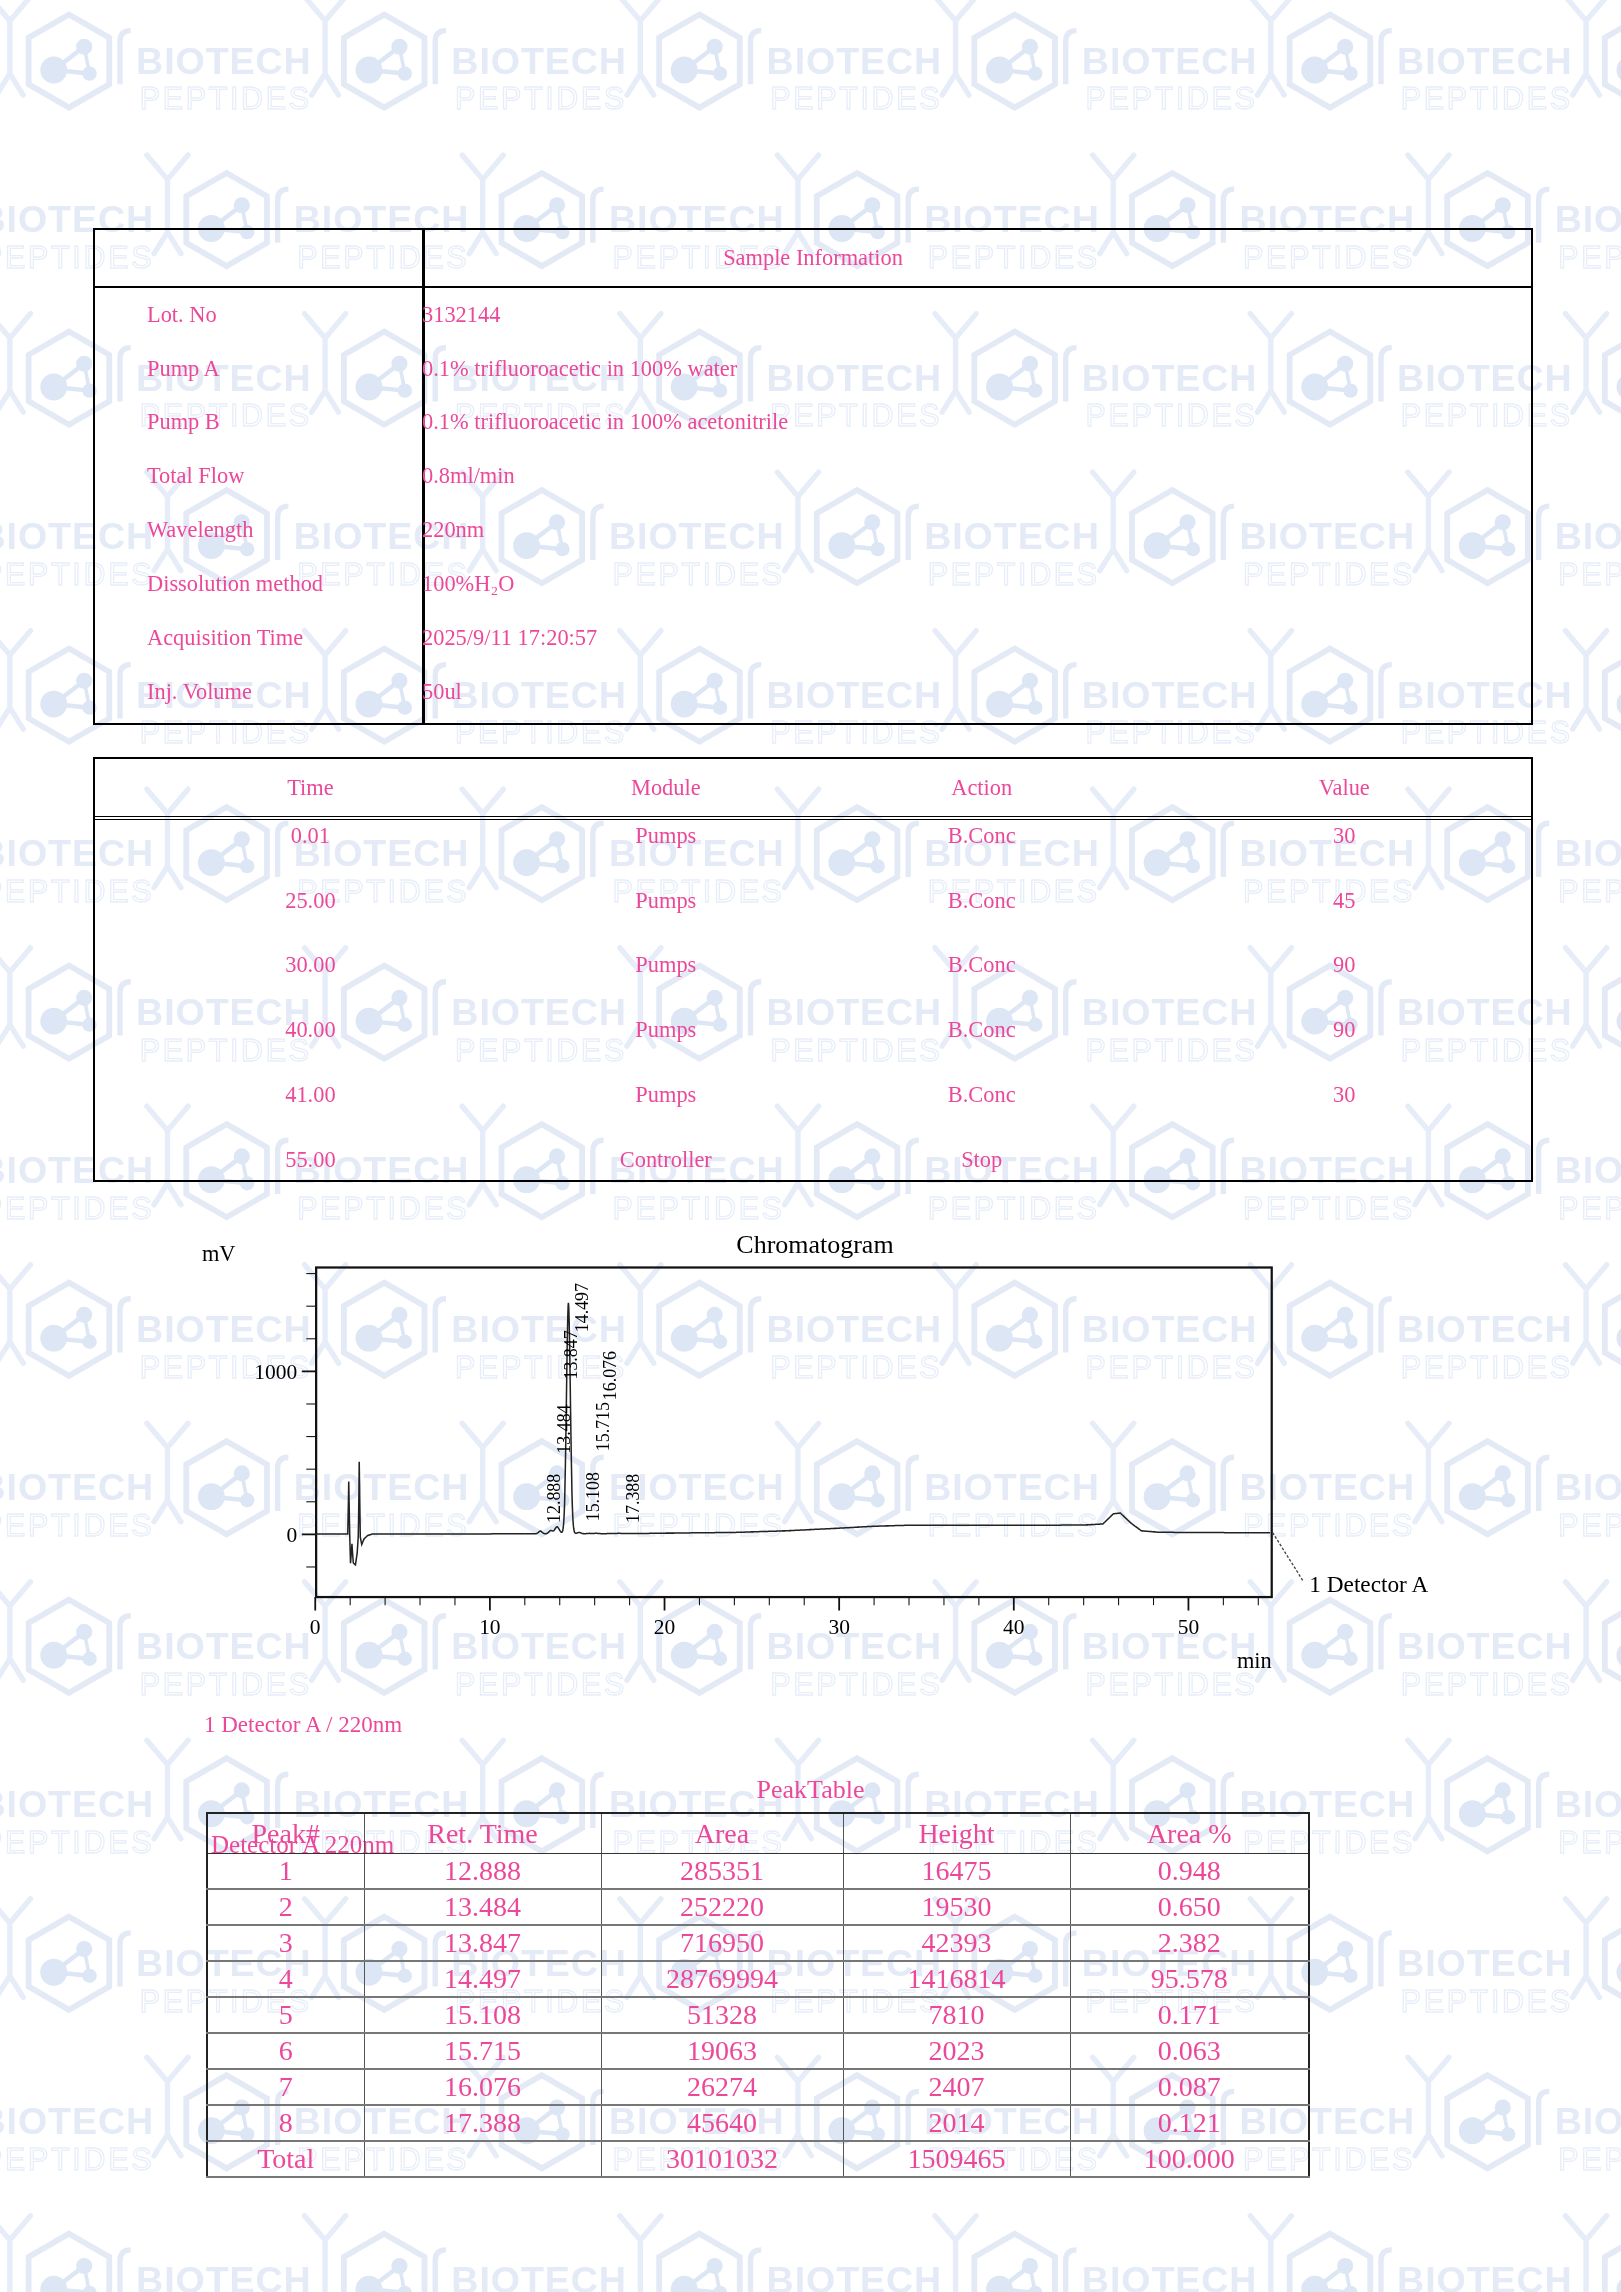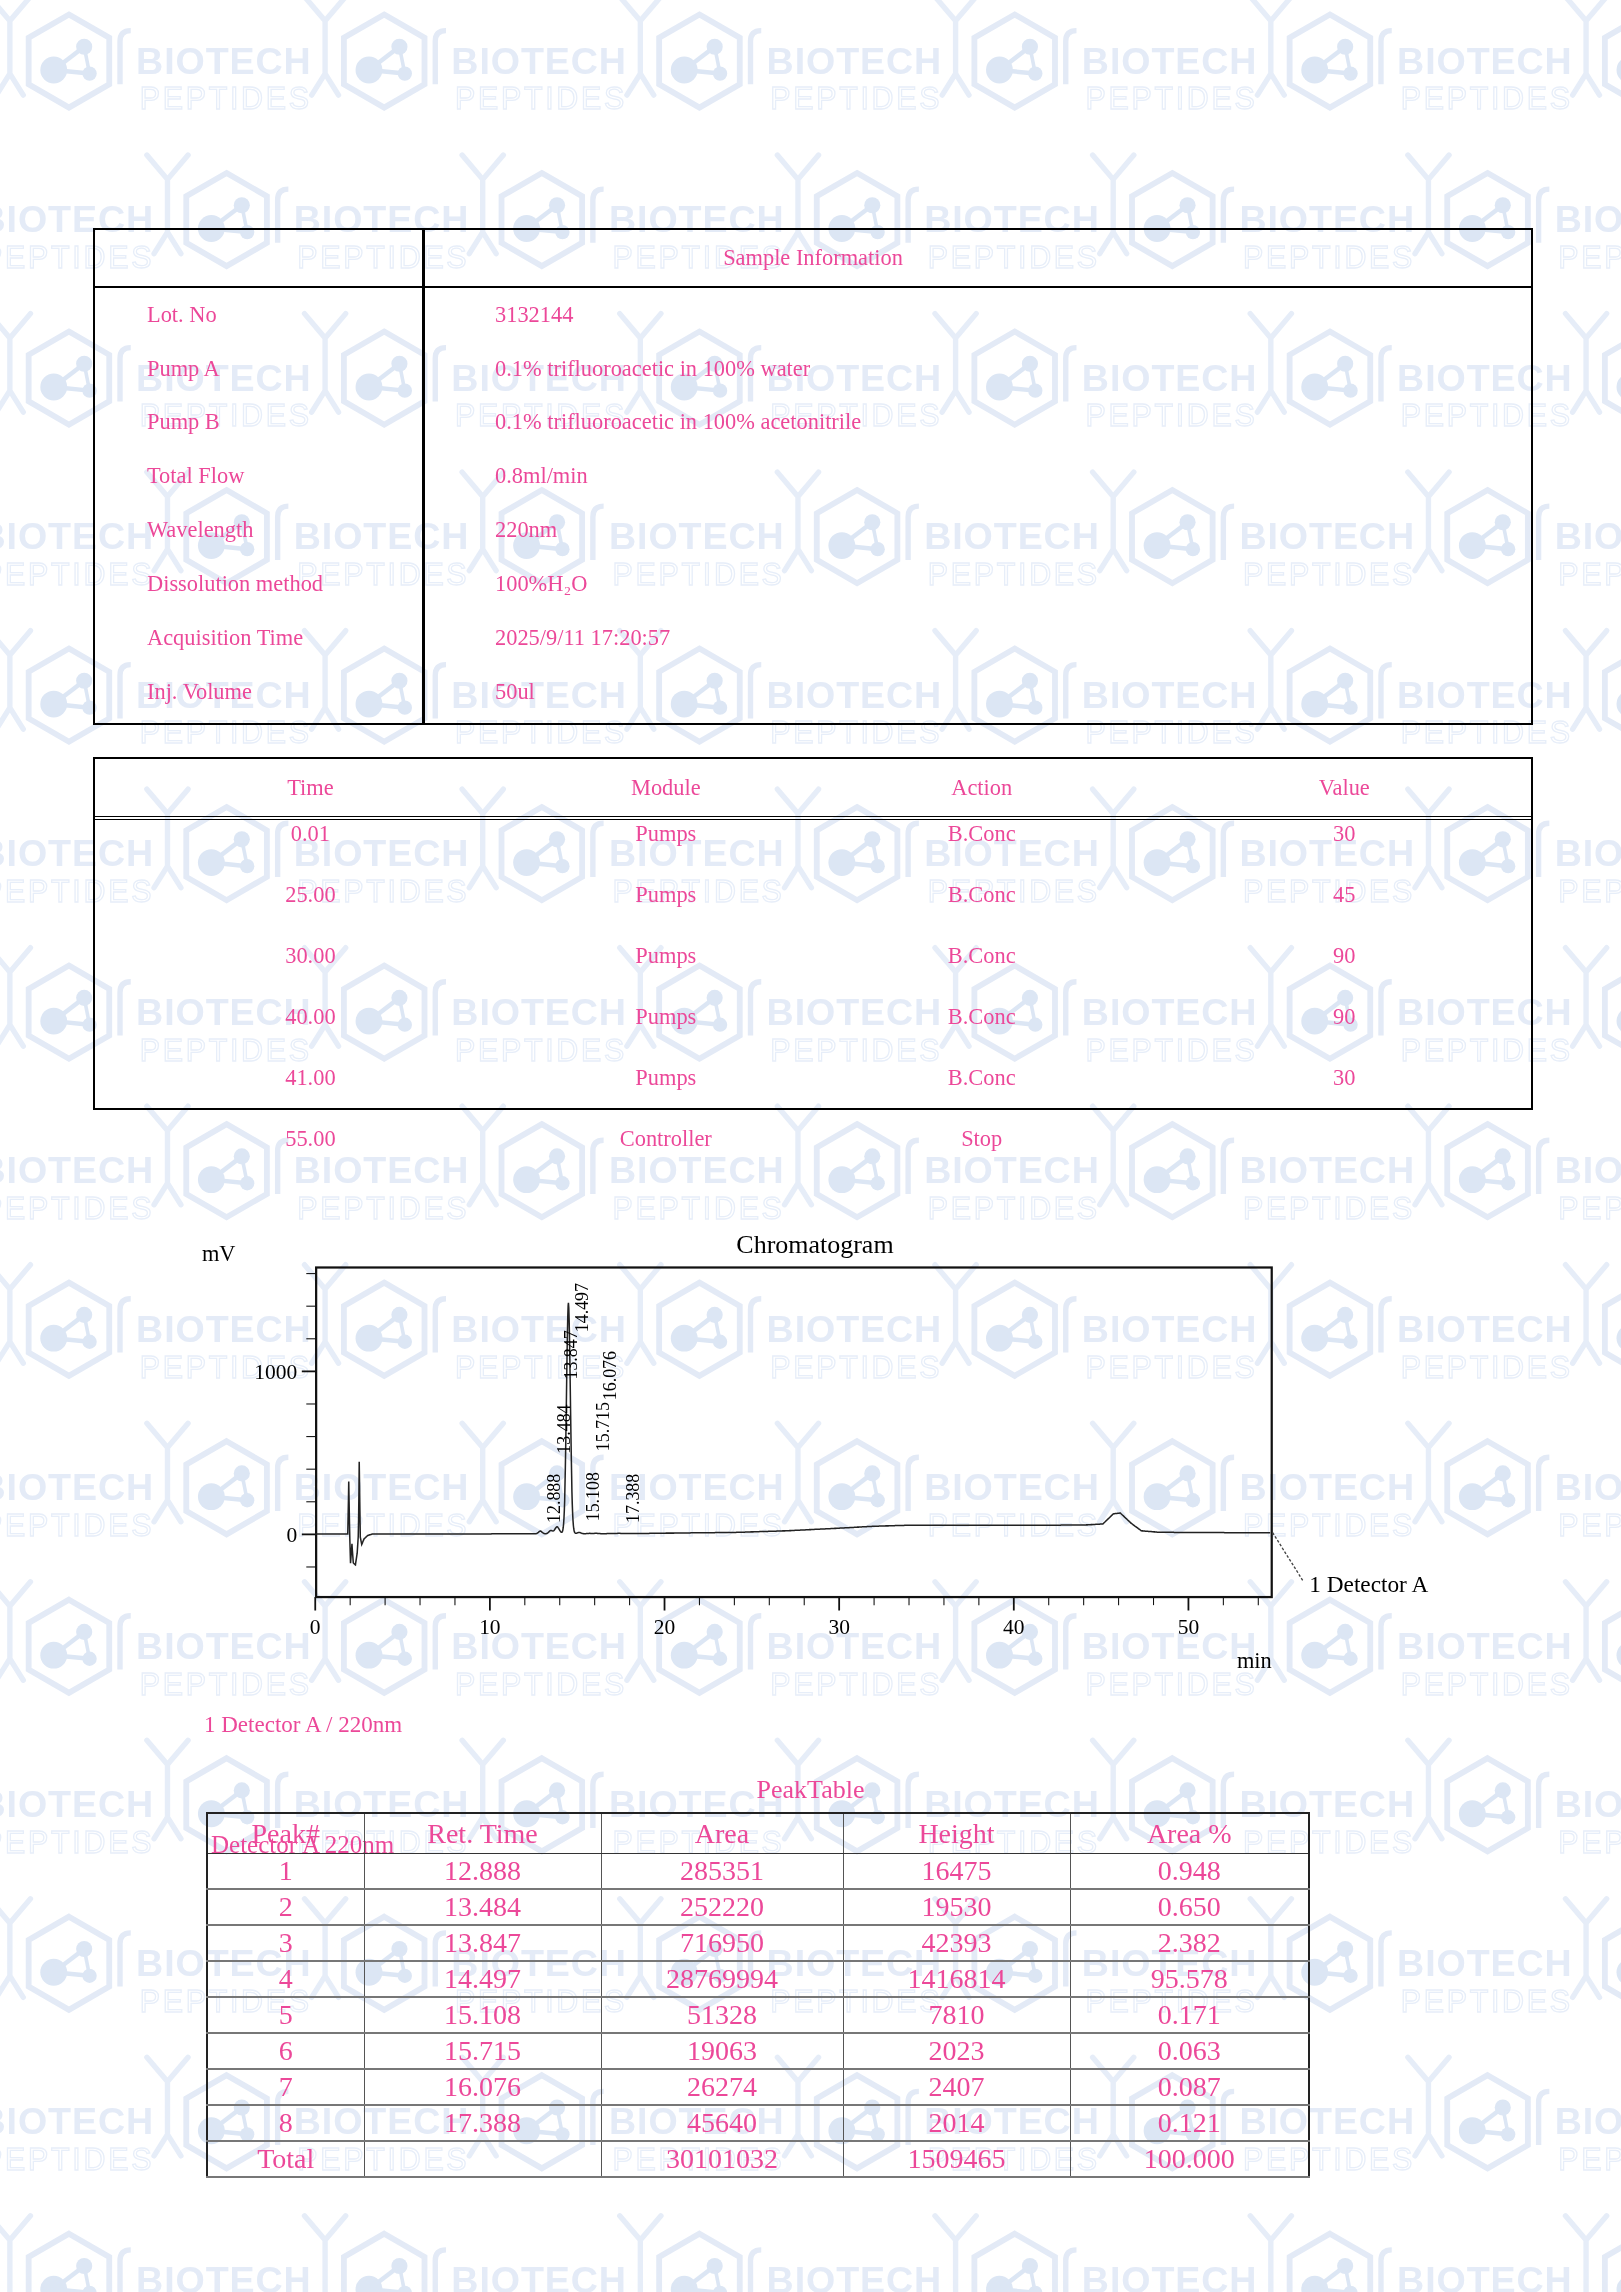--- a/index.html
+++ b/index.html
@@ -13,24 +13,24 @@
   
   .tbl1 { position:absolute; left:93px; top:228px; width:1440px; height:497px;
           border:2.7px solid #000; box-sizing:border-box; }
   .tbl1-header { height:56px; border-bottom:2.7px solid #000; display:flex;
                  align-items:center; justify-content:center; font-size:22.4px; }
   .tbl1-divider { position:absolute; top:0; bottom:0; left:327px; width:2.7px; background:#000; }
   .tbl1-rows { position:absolute; left:0; right:0; top:58px; bottom:3.6px;
                display:flex; flex-direction:column; justify-content:space-around; }
   .info-row { display:flex; font-size:22.4px; line-height:1.1; }
   .info-row .lbl { width:327px; padding-left:52px; box-sizing:border-box; }
-  .info-row .val { padding-left:73px; }
+  .info-row .val { }
 
   
-  .tbl2 { position:absolute; left:93px; top:757px; width:1440px; height:353px;
+  .tbl2 { position:absolute; left:93px; top:757px; width:1440px; height:425px;
           border:2.7px solid #000; box-sizing:border-box; font-size:22.4px; }
   .tbl2-header { height:57px; border-bottom:4.5px double #000; display:flex; align-items:center; }
   .tbl2-rows { position:absolute; left:0; right:0; top:62px; bottom:5.4px;
                display:flex; flex-direction:column; justify-content:space-around;gap:35px; }
   .prog-row { display:flex; }
   .pc0 { width:30%; text-align:center; }
   .pc1 { width:19.5%; text-align:center; }
   .pc2 { width:24.5%; text-align:center; }
   .pc3 { width:26%; text-align:center; }
 

